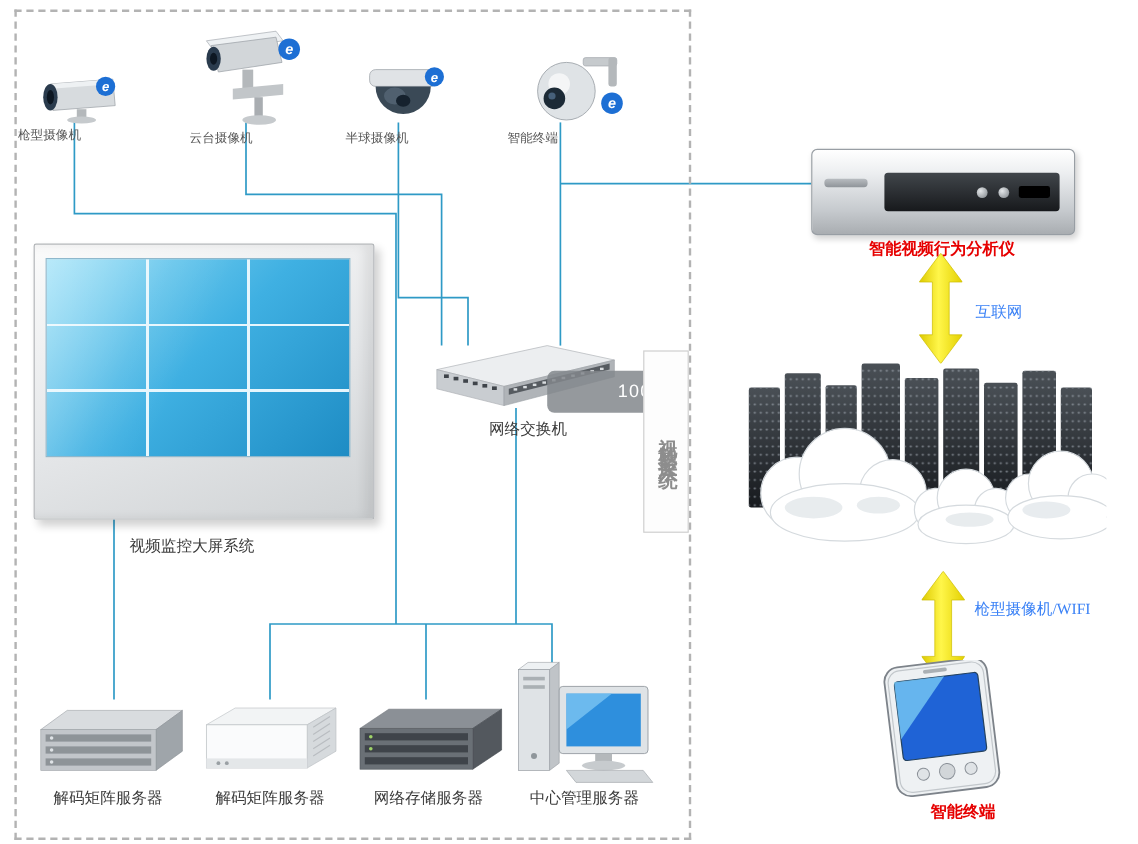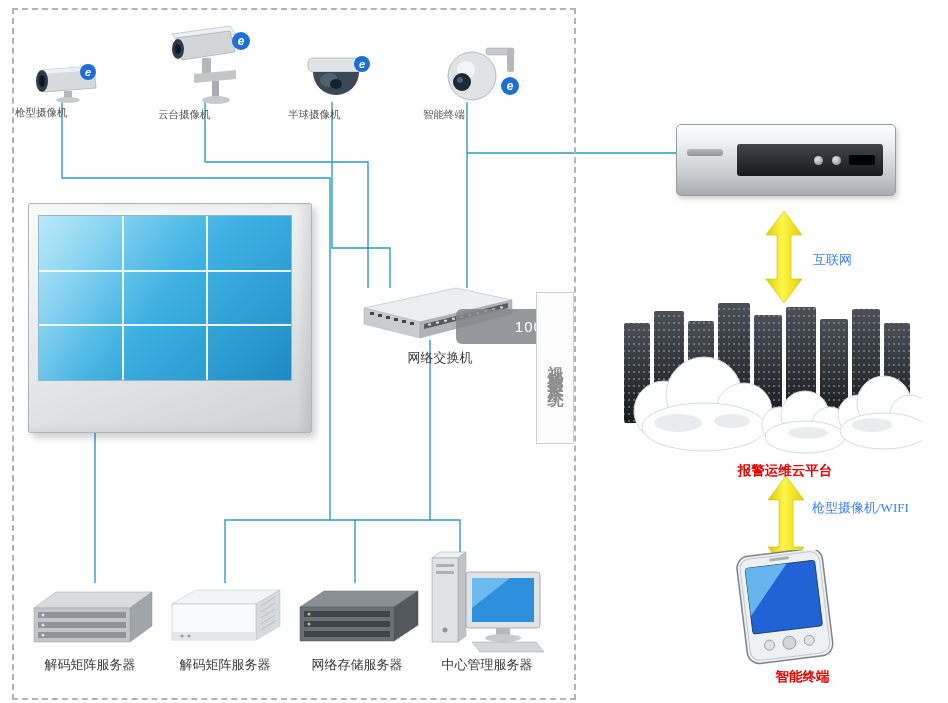--- a/index.html
+++ b/index.html
@@ -146,20 +146,21 @@
     <circle cx="32" cy="38" r="9" fill="#1c2a36"></circle>
     <circle cx="30" cy="36" r="3" fill="#46607a"></circle>
     <circle cx="80" cy="42" r="9" fill="#1d6fd4"></circle>
     <text x="80" y="46" text-anchor="middle" font-size="12" font-style="italic" font-weight="bold" fill="#ffffff">e</text>
   </svg>
   <div class="cam-lbl" style="left:423px;top:108px;width:100px">智能终端</div>
 
   <div class="wall">
     <div class="wall-screen"></div>
   </div>
+  <div class="lbl" style="left:60px;top:446px;width:200px">视频监控大屏系统</div>
 
   <svg class="abs" style="left:358px;top:282px" width="160" height="62" viewBox="0 0 160 62">
     <polygon points="6,26 98,6 154,18 62,40" fill="#eceef0" stroke="#b3b7bb" stroke-width="0.6"></polygon>
     <polygon points="6,26 62,40 62,56 6,42" fill="#c9cdd1" stroke="#a6aaae" stroke-width="0.5"></polygon>
     <polygon points="62,40 154,18 154,32 62,56" fill="#b0b4b8" stroke="#9aa0a4" stroke-width="0.5"></polygon>
     <polygon points="66,42 150,21 150,26 66,47" fill="#565b60"></polygon>
     <g fill="#d9dde0">
       <rect x="70" y="41.5" width="3" height="2"></rect>
         <rect x="78" y="39.6" width="3" height="2"></rect>
       <rect x="86" y="37.7" width="3" height="2"></rect>
@@ -245,20 +246,21 @@
   <div class="lbl" style="left:427px;top:656px;width:120px">中心管理服务器</div>
 
   <div class="analyzer">
     <div class="analyzer-logo"></div>
     <div class="analyzer-panel">
       <div class="analyzer-knob" style="right:60px"></div>
       <div class="analyzer-knob" style="right:42px"></div>
       <div class="analyzer-slot"></div>
     </div>
   </div>
+  <div class="red-lbl" style="left:676px;top:199px;width:218px">智能视频行为分析仪</div>
 
   <svg class="abs" style="left:766px;top:211px" width="36" height="92" viewBox="0 0 36 92">
     <defs>
         <linearGradient id="yg1" x1="0" y1="0" x2="1" y2="0">
       <stop offset="0" stop-color="#ddc900"></stop>
           <stop offset="0.45" stop-color="#fff64a"></stop>
       <stop offset="1" stop-color="#e3d000"></stop>
         </linearGradient>
       </defs>
     <polygon points="18,0 36,24 25,24 25,68 36,68 18,92 0,68 11,68 11,24 0,24" fill="url(#yg1)" stroke="#cdbd00" stroke-width="0.6"></polygon>
@@ -309,21 +311,20 @@
         <circle cx="288" cy="122" r="20"></circle>
       <ellipse cx="262" cy="138" rx="44" ry="18"></ellipse>
     </g>
     <g fill="#e6eaed" stroke="none" opacity="0.9">
       <ellipse cx="56" cy="130" rx="24" ry="9"></ellipse>
         <ellipse cx="110" cy="128" rx="18" ry="7"></ellipse>
       <ellipse cx="186" cy="140" rx="20" ry="6"></ellipse>
         <ellipse cx="250" cy="132" rx="20" ry="7"></ellipse>
     </g>
   </svg>
-  <div class="red-lbl" style="left:675px;top:462px;width:220px">报警运维云平台</div>
 
   <svg class="abs" style="left:768px;top:476px" width="36" height="95" viewBox="0 0 36 95">
     <defs>
         <linearGradient id="yg2" x1="0" y1="0" x2="1" y2="0">
       <stop offset="0" stop-color="#ddc900"></stop>
           <stop offset="0.45" stop-color="#fff64a"></stop>
       <stop offset="1" stop-color="#e3d000"></stop>
         </linearGradient>
       </defs>
     <polygon points="18,0 36,24 25,24 25,71 36,71 18,95 0,71 11,71 11,24 0,24" fill="url(#yg2)" stroke="#cdbd00" stroke-width="0.6"></polygon>

